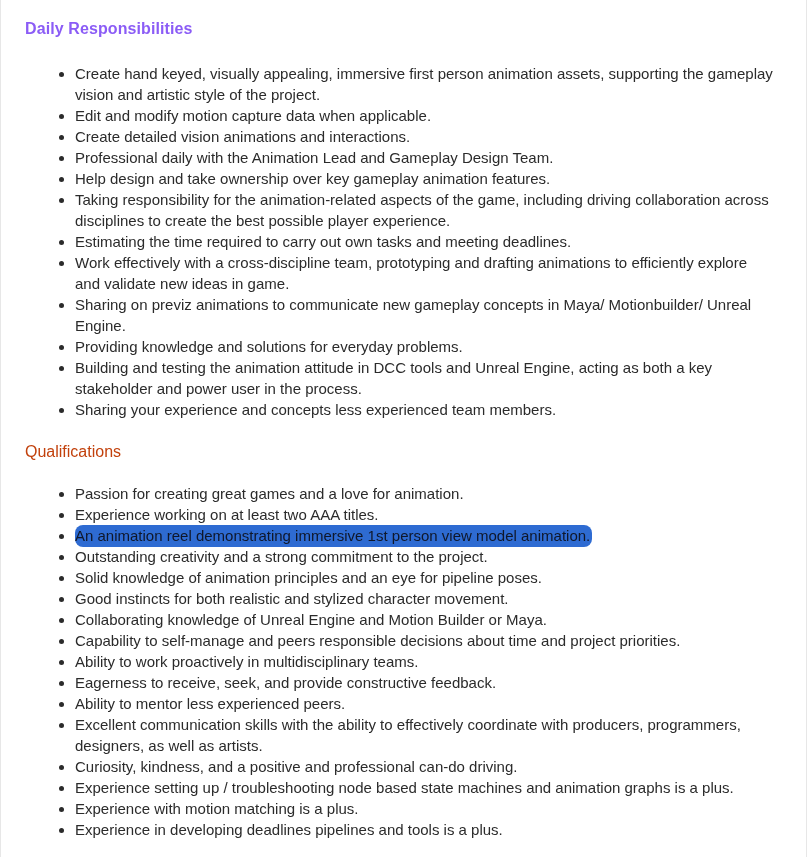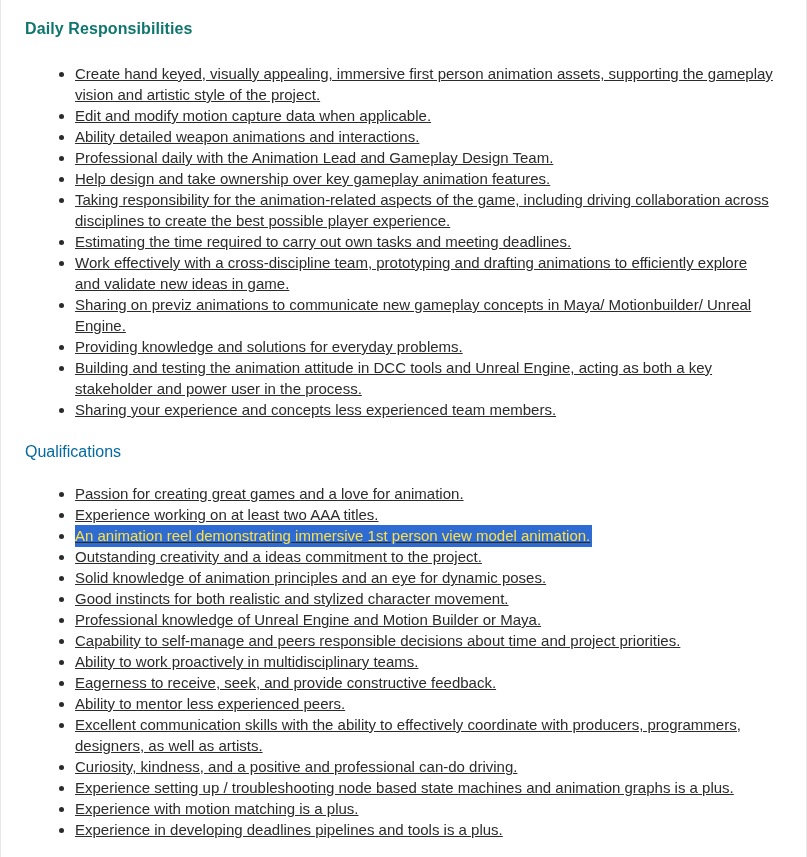--- a/index.html
+++ b/index.html
@@ -21,35 +21,34 @@
     background: #ffffff;
     border-left: 1px solid #e7e7e7;
     border-right: 1px solid #e7e7e7;
     padding: 18px 31px 17px 24px;
   }
   .section-heading {
     margin: 0;
     font-size: 16px;
     line-height: 21px;
     font-weight: 400;
-    color: #0369a1;
+    color: #c2410c;
   }
   .section-heading.bold {
     font-weight: 700;
-    color: #0f766e;
+    color: #8b5cf6;
     letter-spacing: 0.1px;
   }
   ul.bullet-list {
     padding: 0 0 0 50px;
     list-style: disc outside;
   }
   ul.bullet-list li {
     margin: 0;
     padding: 0;
-    text-decoration: underline;
   }
   ul.list-responsibilities {
     margin: 24px 0 21px 0;
   }
   ul.list-qualifications {
     margin: 21px 0 8px 0;
   }
   .selection {
     
     padding: 2px 2px 3px 0;
@@ -58,42 +57,42 @@
 </head>
 <body>
 
 <div class="page">
 
   <p class="section-heading bold">Daily Responsibilities</p>
 
   <ul class="bullet-list list-responsibilities">
       <li>Create hand keyed, visually appealing, immersive first person animation assets, supporting the gameplay vision and artistic style of the project.</li>
       <li>Edit and modify motion capture data when applicable.</li>
-      <li>Ability detailed weapon animations and interactions.</li>
+      <li>Create detailed vision animations and interactions.</li>
       <li>Professional daily with the Animation Lead and Gameplay Design Team.</li>
       <li>Help design and take ownership over key gameplay animation features.</li>
       <li>Taking responsibility for the animation-related aspects of the game, including driving collaboration across disciplines to create the best possible player experience.</li>
       <li>Estimating the time required to carry out own tasks and meeting deadlines.</li>
       <li>Work effectively with a cross-discipline team, prototyping and drafting animations to efficiently explore and validate new ideas in game.</li>
       <li>Sharing on previz animations to communicate new gameplay concepts in Maya/ Motionbuilder/ Unreal Engine.</li>
       <li>Providing knowledge and solutions for everyday problems.</li>
       <li>Building and testing the animation attitude in DCC tools and Unreal Engine, acting as both a key stakeholder and power user in the process.</li>
       <li>Sharing your experience and concepts less experienced team members.</li>
     </ul>
 
   <p class="section-heading">Qualifications</p>
 
   <ul class="bullet-list list-qualifications">
       <li>Passion for creating great games and a love for animation.</li>
       <li>Experience working on at least two AAA titles.</li>
-      <li><span class="selection" style="background-color: rgb(46, 107, 210); color: #fde047;">An animation reel demonstrating immersive 1st person view model animation.</span></li>
-      <li>Outstanding creativity and a ideas commitment to the project.</li>
-      <li>Solid knowledge of animation principles and an eye for dynamic poses.</li>
+      <li><span class="selection" style="background-color: rgb(46, 107, 210); color: #0f172a; border-radius: 8px;">An animation reel demonstrating immersive 1st person view model animation.</span></li>
+      <li>Outstanding creativity and a strong commitment to the project.</li>
+      <li>Solid knowledge of animation principles and an eye for pipeline poses.</li>
       <li>Good instincts for both realistic and stylized character movement.</li>
-      <li>Professional knowledge of Unreal Engine and Motion Builder or Maya.</li>
+      <li>Collaborating knowledge of Unreal Engine and Motion Builder or Maya.</li>
       <li>Capability to self-manage and peers responsible decisions about time and project priorities.</li>
       <li>Ability to work proactively in multidisciplinary teams.</li>
       <li>Eagerness to receive, seek, and provide constructive feedback.</li>
       <li>Ability to mentor less experienced peers.</li>
       <li>Excellent communication skills with the ability to effectively coordinate with producers, programmers, designers, as well as artists.</li>
       <li>Curiosity, kindness, and a positive and professional can-do driving.</li>
       <li>Experience setting up / troubleshooting node based state machines and animation graphs is a plus.</li>
       <li>Experience with motion matching is a plus.</li>
       <li>Experience in developing deadlines pipelines and tools is a plus.</li>
     </ul>

